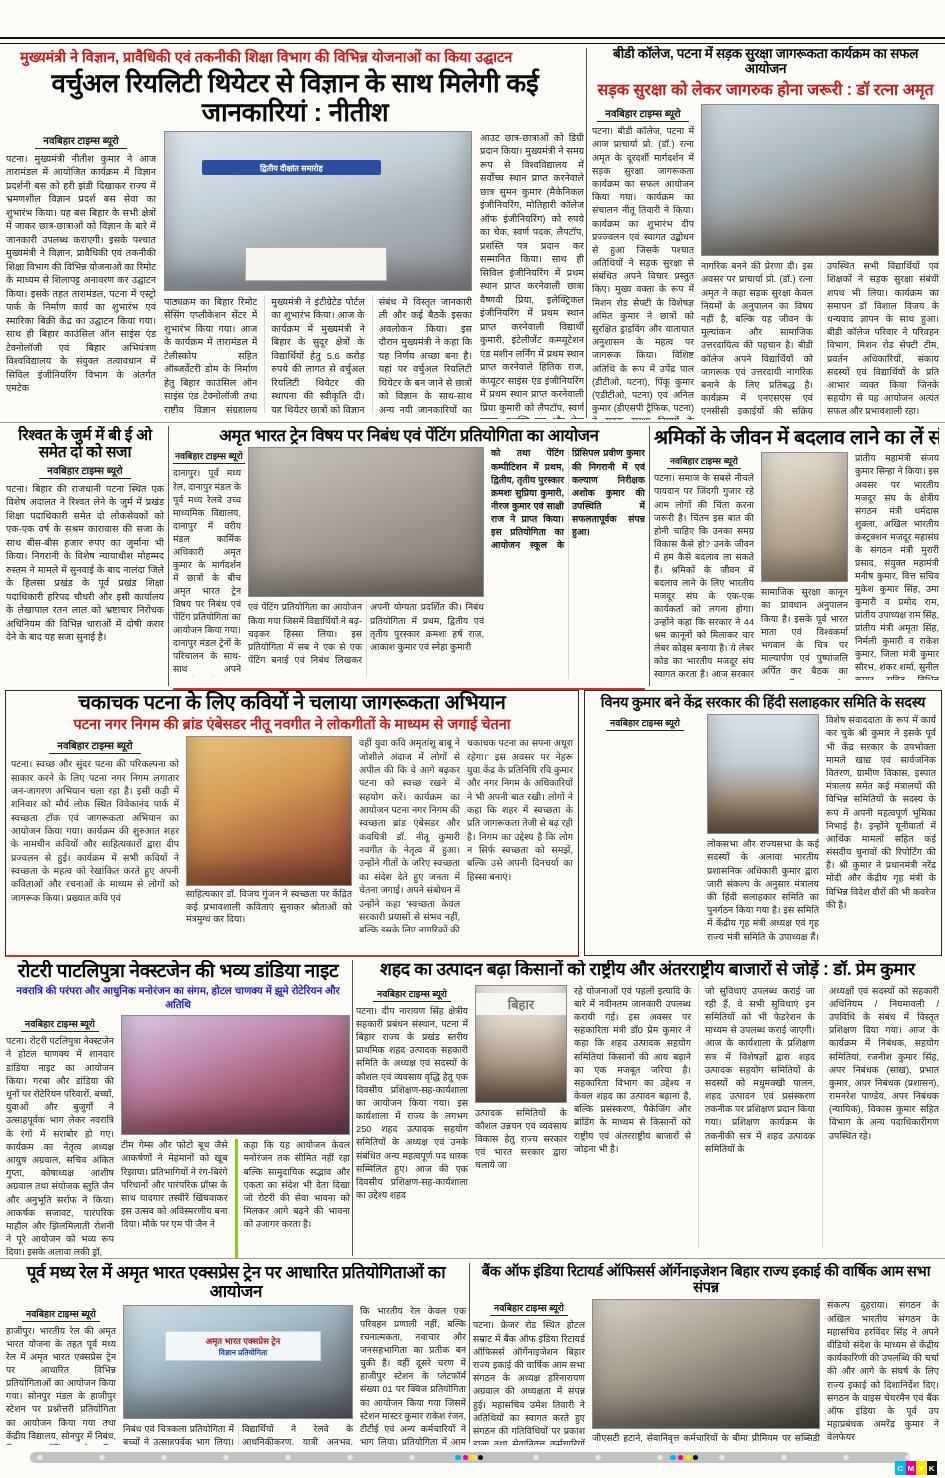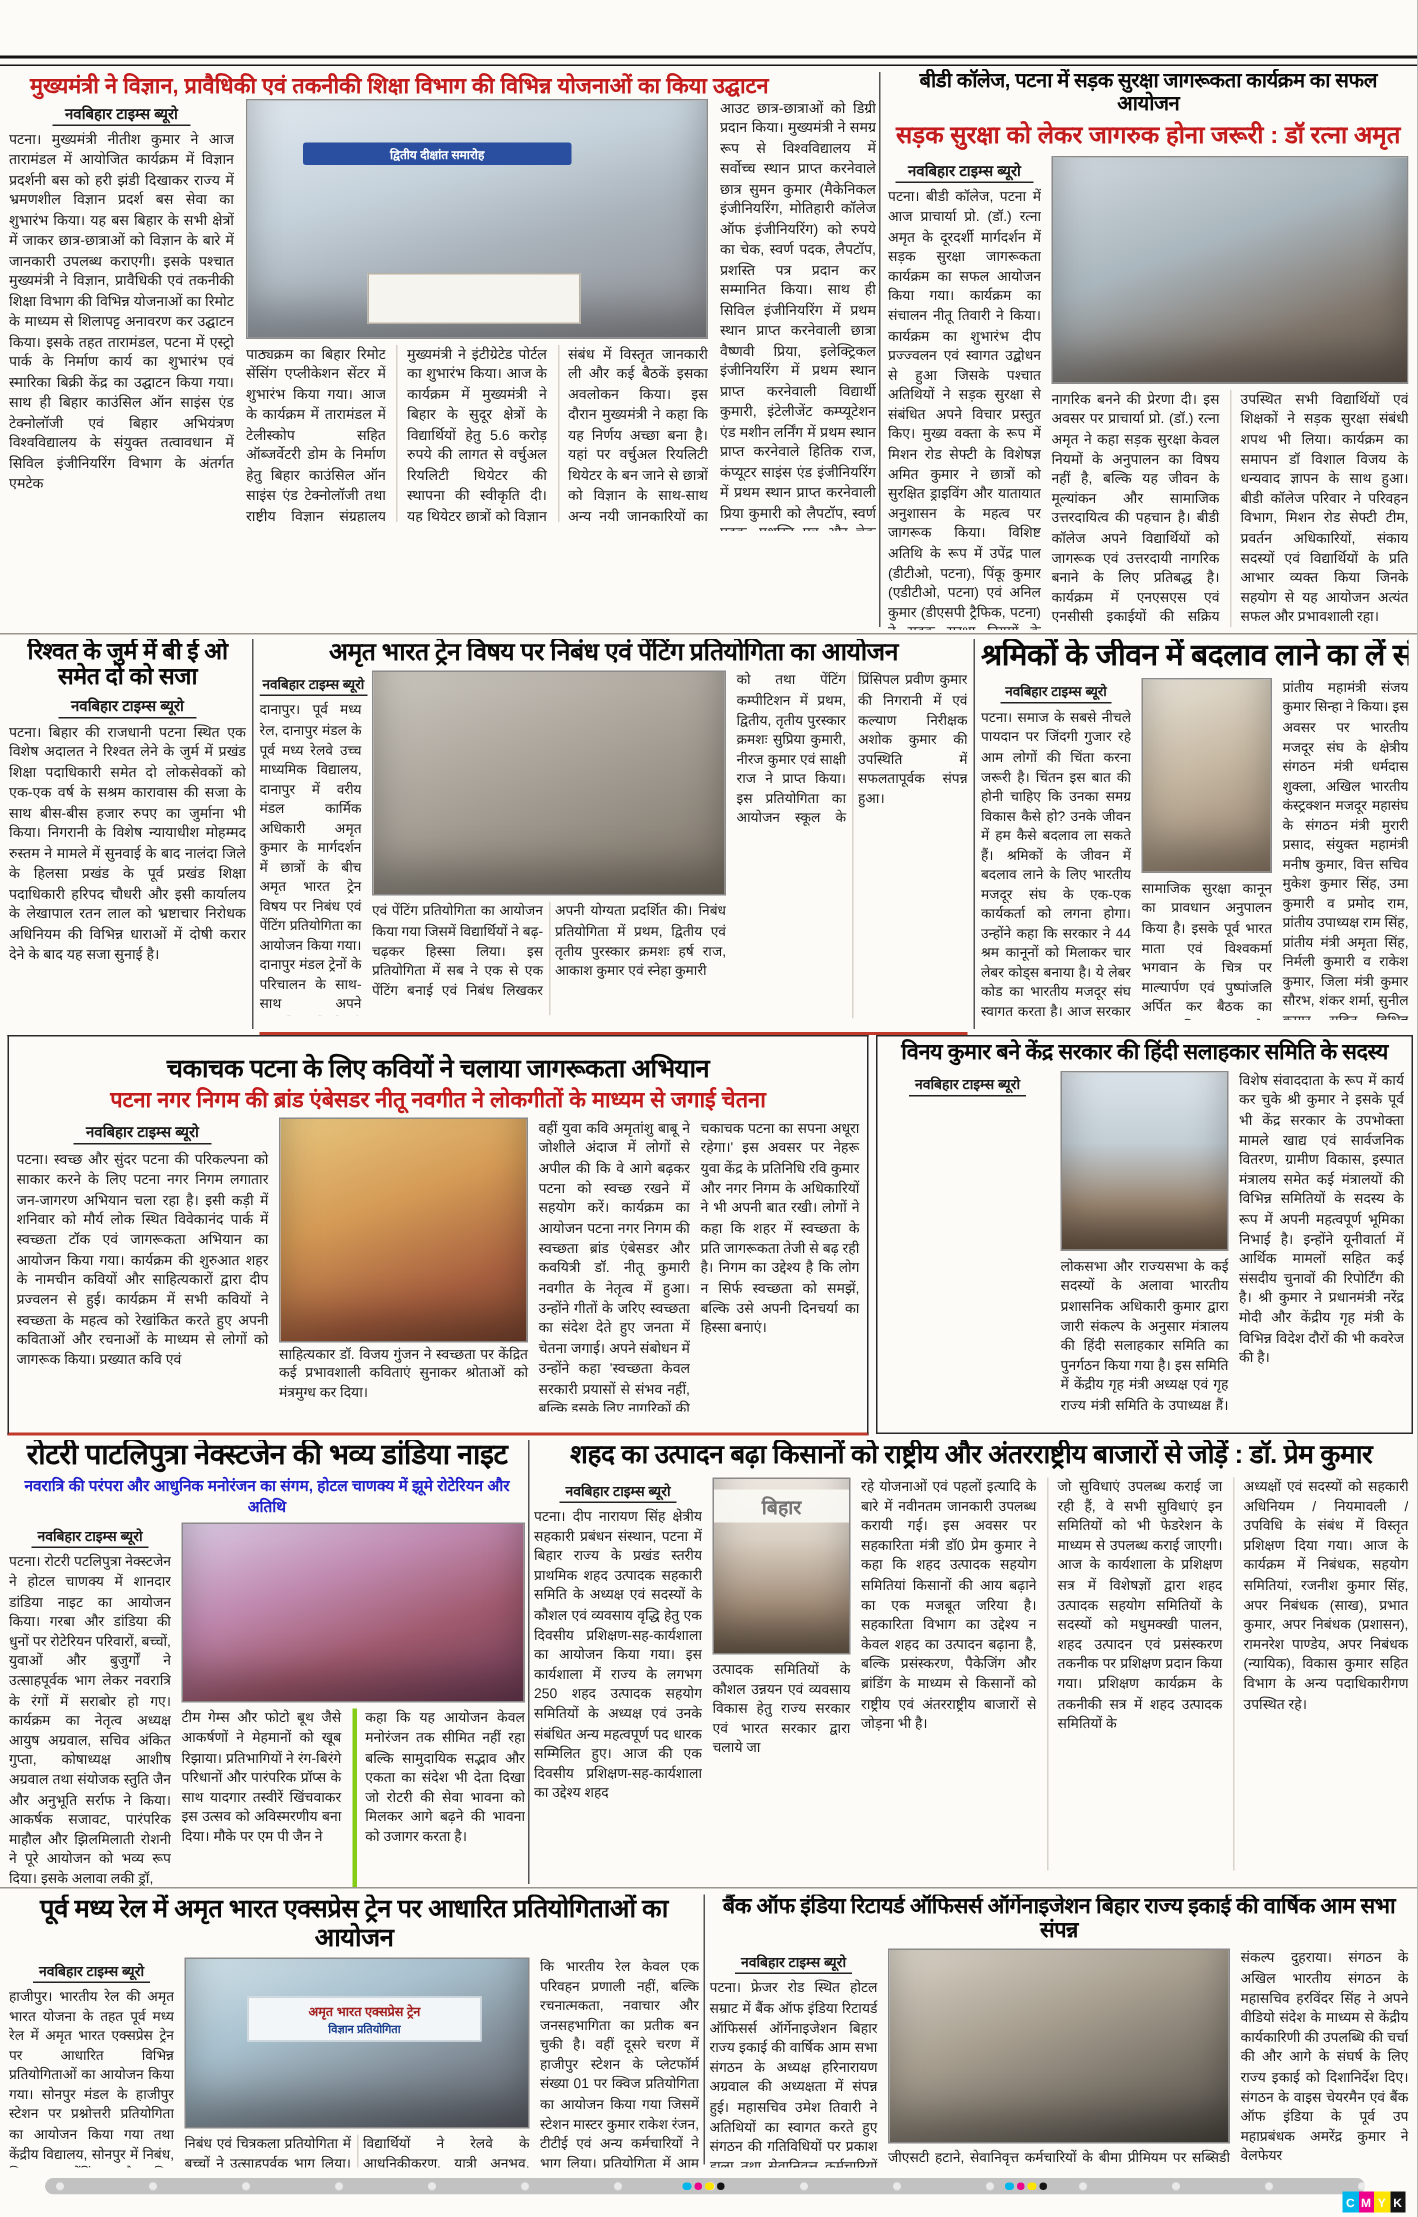--- a/index.html
+++ b/index.html
@@ -59,20 +59,21 @@
 </style>
 </head>
 <body>
 
 <div class="page">
 
   <div class="rule-double"></div>
 
   <section style="left:6px;top:46px;width:578px;height:374px;">
     <div class="kicker">मुख्यमंत्री ने विज्ञान, प्रावैधिकी एवं तकनीकी शिक्षा विभाग की विभिन्न योजनाओं का किया उद्घाटन</div>
+    <div class="headline" style="font-size:26px;margin-top:3px;height:62px;">वर्चुअल रियलिटी थियेटर से विज्ञान के साथ मिलेगी कई जानकारियां : नीतीश</div>
     <div style="display:grid;grid-template-columns:150px 1fr 104px;gap:8px;height:288px;">
       <div>
         <div class="byline">नवबिहार टाइम्स ब्यूरो</div>
         <div class="txt" style="height:262px;">पटना। मुख्यमंत्री नीतीश कुमार ने आज तारामंडल में आयोजित कार्यक्रम में विज्ञान प्रदर्शनी बस को हरी झंडी दिखाकर राज्य में भ्रमणशील विज्ञान प्रदर्श बस सेवा का शुभारंभ किया। यह बस बिहार के सभी क्षेत्रों में जाकर छात्र-छात्राओं को विज्ञान के बारे में जानकारी उपलब्ध कराएगी। इसके पश्चात मुख्यमंत्री ने विज्ञान, प्रावैधिकी एवं तकनीकी शिक्षा विभाग की विभिन्न योजनाओं का रिमोट के माध्यम से शिलापट्ट अनावरण कर उद्घाटन किया। इसके तहत तारामंडल, पटना में एस्ट्रो पार्क के निर्माण कार्य का शुभारंभ एवं स्मारिका बिक्री केंद्र का उद्घाटन किया गया। साथ ही बिहार काउंसिल ऑन साइंस एंड टेक्नोलॉजी एवं बिहार अभियंत्रण विश्वविद्यालय के संयुक्त तत्वावधान में सिविल इंजीनियरिंग विभाग के अंतर्गत एमटेक</div>
       </div>
       <div>
         <div class="photo ph-vr" style="height:158px;">
           <div class="ph-banner-blue">द्वितीय दीक्षांत समारोह</div>
           <div class="ph-cheque"></div>
         </div>
@@ -120,21 +121,21 @@
     <div class="headline" style="font-size:16.5px;">अमृत भारत ट्रेन विषय पर निबंध एवं पेंटिंग प्रतियोगिता का आयोजन</div>
     <div style="display:grid;grid-template-columns:68px 236px 1fr;gap:7px;height:232px;margin-top:3px;">
       <div>
         <div class="byline" style="font-size:9px;padding:0 2px 1px;">नवबिहार टाइम्स ब्यूरो</div>
         <div class="txt" style="height:210px;font-size:9.2px;">दानापुर। पूर्व मध्य रेल, दानापुर मंडल के पूर्व मध्य रेलवे उच्च माध्यमिक विद्यालय, दानापुर में वरीय मंडल कार्मिक अधिकारी अमृत कुमार के मार्गदर्शन में छात्रों के बीच अमृत भारत ट्रेन विषय पर निबंध एवं पेंटिंग प्रतियोगिता का आयोजन किया गया। दानापुर मंडल ट्रेनों के परिचालन के साथ-साथ अपने सामाजिक जिम्मेदारी को निभाते हुए शिक्षा के क्षेत्र में अपना योगदान देता रहता है। इसी कड़ी में स्कूल के विद्यार्थियों के बीच अमृत भारत ट्रेन के प्रति उनकी उत्सुकता को देखते हुए पूर्व मध्य रेलवे उच्च माध्यमिक स्कूल दानापुर में निबंध</div>
       </div>
       <div>
         <div class="photo ph-essay" style="height:148px;"></div>
         <div class="txt cols2" style="height:76px;margin-top:4px;font-size:9.2px;">एवं पेंटिंग प्रतियोगिता का आयोजन किया गया जिसमें विद्यार्थियों ने बढ़-चढ़कर हिस्सा लिया। इस प्रतियोगिता में सब ने एक से एक पेंटिंग बनाई एवं निबंध लिखकर अपनी योग्यता प्रदर्शित की। निबंध प्रतियोगिता में प्रथम, द्वितीय एवं तृतीय पुरस्कार क्रमशः हर्ष राज, आकाश कुमार एवं स्नेहा कुमारी</div>
       </div>
-      <div class="txt cols2" style="height:232px;font-size:9.2px;">को तथा पेंटिंग कम्पीटिशन में प्रथम, द्वितीय, तृतीय पुरस्कार क्रमशः सुप्रिया कुमारी, नीरज कुमार एवं साक्षी राज ने प्राप्त किया। इस प्रतियोगिता का आयोजन स्कूल के प्रिंसिपल प्रवीण कुमार की निगरानी में एवं कल्याण निरीक्षक अशोक कुमार की उपस्थिति में सफलतापूर्वक संपन्न हुआ।</div>
+      <div class="txt cols2" style="height:232px;font-size:9.2px;font-weight:bold;">को तथा पेंटिंग कम्पीटिशन में प्रथम, द्वितीय, तृतीय पुरस्कार क्रमशः सुप्रिया कुमारी, नीरज कुमार एवं साक्षी राज ने प्राप्त किया। इस प्रतियोगिता का आयोजन स्कूल के प्रिंसिपल प्रवीण कुमार की निगरानी में एवं कल्याण निरीक्षक अशोक कुमार की उपस्थिति में सफलतापूर्वक संपन्न हुआ।</div>
     </div>
   </section>
 
   <div class="vsep" style="left:649px;top:426px;height:260px;"></div>
 
   <section style="left:654px;top:426px;width:285px;height:262px;">
     <div class="headline" style="font-size:20px;white-space:nowrap;">श्रमिकों के जीवन में बदलाव लाने का लें संकल्प</div>
     <div style="display:grid;grid-template-columns:100px 1fr 84px;gap:7px;height:228px;margin-top:4px;">
       <div>
         <div class="byline" style="font-size:9px;padding:0 3px 1px;">नवबिहार टाइम्स ब्यूरो</div>
@@ -142,21 +143,21 @@
       </div>
       <div>
         <div class="photo ph-labour" style="height:128px;"></div>
         <div class="txt" style="height:94px;margin-top:4px;font-size:9.2px;">सामाजिक सुरक्षा कानून का प्रावधान अनुपालन किया है। इसके पूर्व भारत माता एवं विश्वकर्मा भगवान के चित्र पर माल्यार्पण एवं पुष्पांजलि अर्पित कर बैठक का उद्घाटन किया गया। प्रदेश कार्यसमिति की बैठक की अध्यक्षता प्रदेश अध्यक्ष राजेश कुमार लाल ने की जबकि संचालन</div>
       </div>
       <div class="txt" style="height:228px;font-size:9.2px;">प्रांतीय महामंत्री संजय कुमार सिन्हा ने किया। इस अवसर पर भारतीय मजदूर संघ के क्षेत्रीय संगठन मंत्री धर्मदास शुक्ला, अखिल भारतीय कंस्ट्रक्शन मजदूर महासंघ के संगठन मंत्री मुरारी प्रसाद, संयुक्त महामंत्री मनीष कुमार, वित्त सचिव मुकेश कुमार सिंह, उमा कुमारी व प्रमोद राम, प्रांतीय उपाध्यक्ष राम सिंह, प्रांतीय मंत्री अमृता सिंह, निर्मली कुमारी व राकेश कुमार, जिला मंत्री कुमार सौरभ, शंकर शर्मा, सुनील कुमार सहित विभिन्न जिलों के श्रमिक प्रतिनिधियों ने हिस्सा लिया।</div>
     </div>
   </section>
 
   <section class="boxed red-bottom" style="left:5px;top:690px;width:572px;height:264px;">
-    <div class="headline" style="font-size:17px;margin-top:12px;">चकाचक पटना के लिए कवियों ने चलाया जागरूकता अभियान</div>
+    <div class="headline" style="font-size:20px;margin-top:0;">चकाचक पटना के लिए कवियों ने चलाया जागरूकता अभियान</div>
     <div class="subhead-red" style="font-size:14.5px;">पटना नगर निगम की ब्रांड एंबेसडर नीतू नवगीत ने लोकगीतों के माध्यम से जगाई चेतना</div>
     <div style="display:grid;grid-template-columns:168px 166px 1fr 106px;gap:7px;height:196px;margin:3px 5px 0;">
       <div>
         <div class="byline">नवबिहार टाइम्स ब्यूरो</div>
         <div class="txt" style="height:172px;font-size:9.4px;">पटना। स्वच्छ और सुंदर पटना की परिकल्पना को साकार करने के लिए पटना नगर निगम लगातार जन-जागरण अभियान चला रहा है। इसी कड़ी में शनिवार को मौर्य लोक स्थित विवेकानंद पार्क में स्वच्छता टॉक एवं जागरूकता अभियान का आयोजन किया गया। कार्यक्रम की शुरुआत शहर के नामचीन कवियों और साहित्यकारों द्वारा दीप प्रज्वलन से हुई। कार्यक्रम में सभी कवियों ने स्वच्छता के महत्व को रेखांकित करते हुए अपनी कविताओं और रचनाओं के माध्यम से लोगों को जागरूक किया। प्रख्यात कवि एवं</div>
       </div>
       <div>
         <div class="photo ph-poets" style="height:148px;"></div>
         <div class="caption">साहित्यकार डॉ. विजय गुंजन ने स्वच्छता पर केंद्रित कई प्रभावशाली कविताएं सुनाकर श्रोताओं को मंत्रमुग्ध कर दिया।</div>
       </div>

